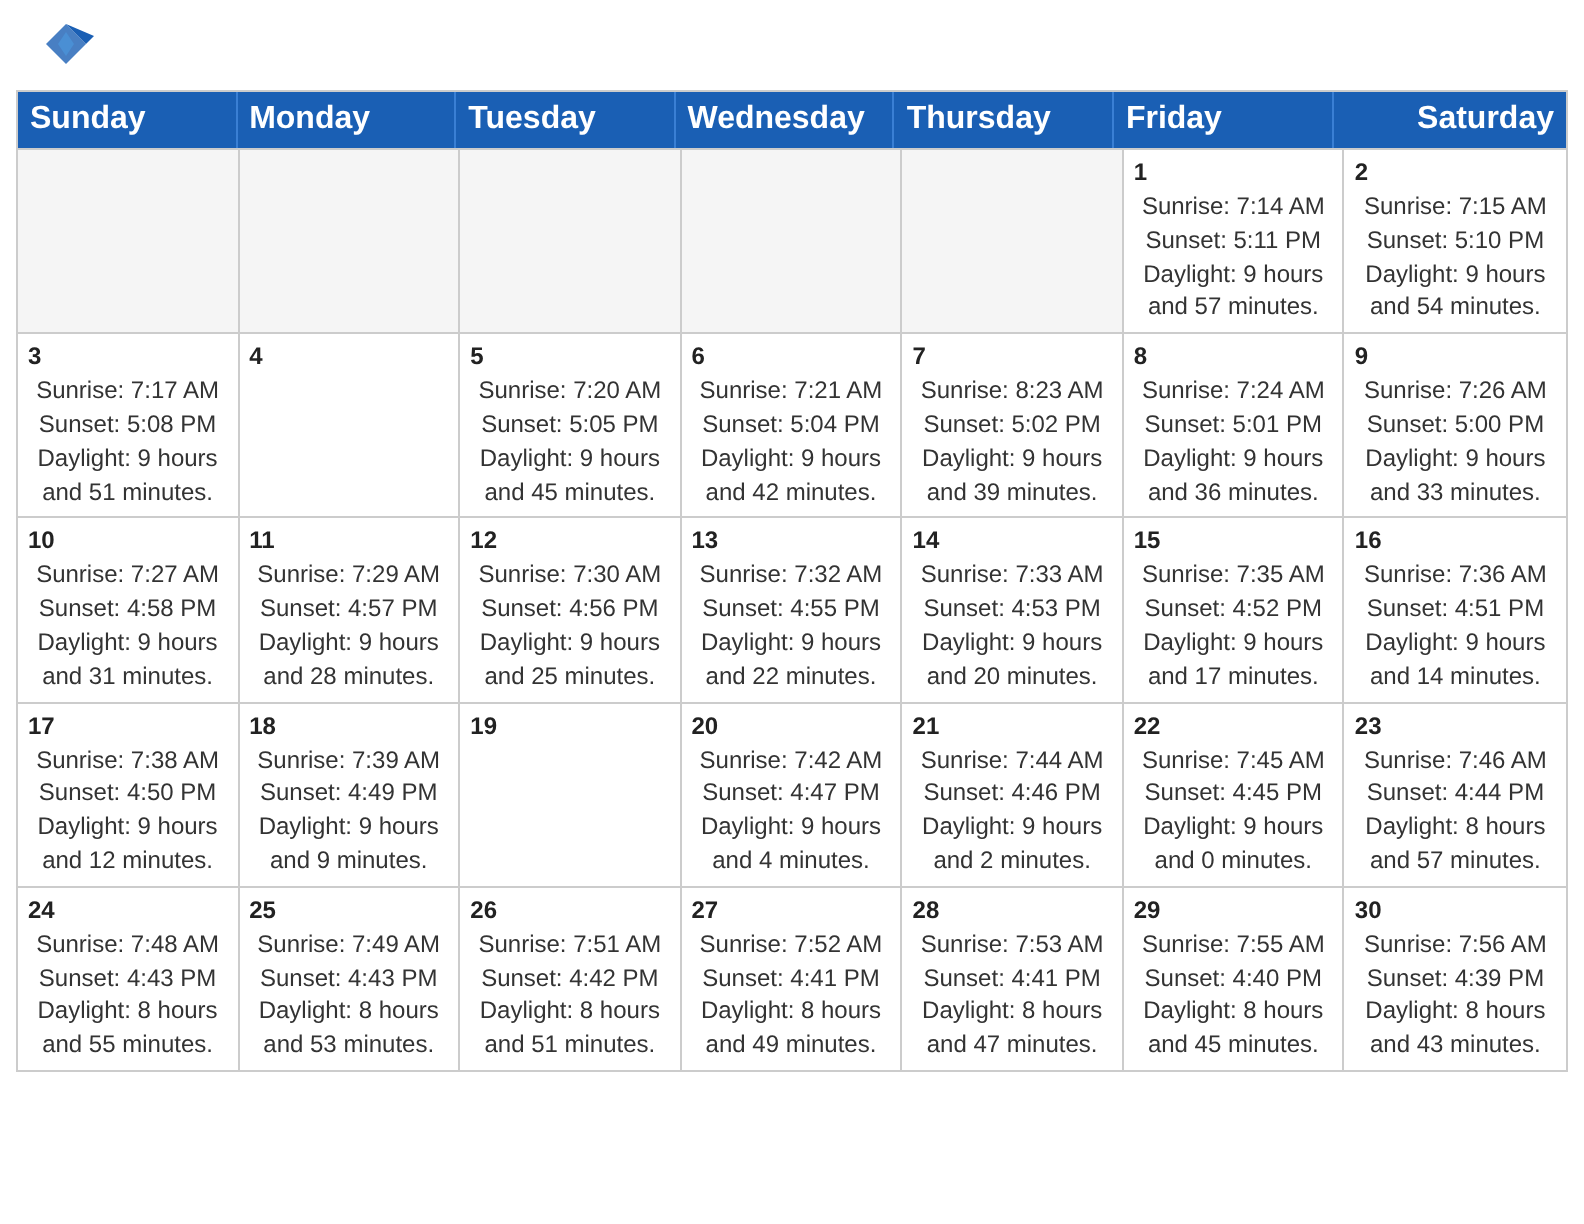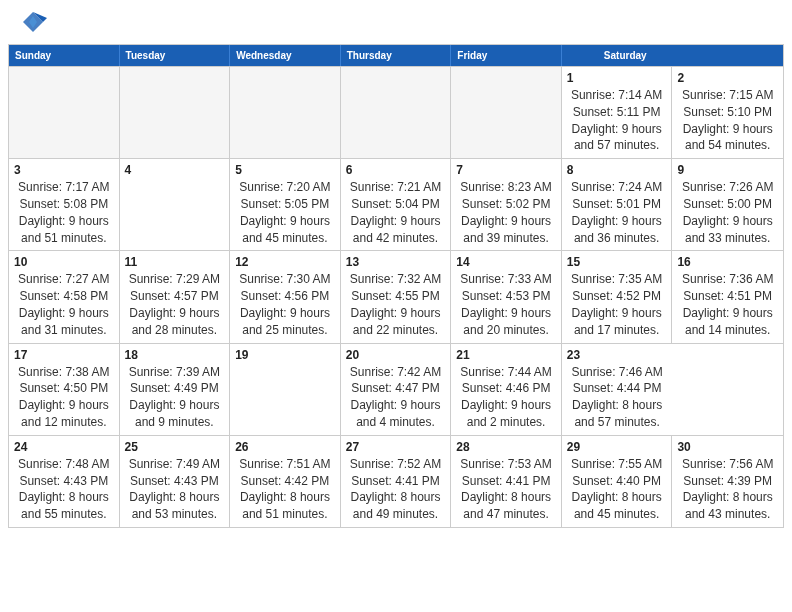--- a/index.html
+++ b/index.html
@@ -9,21 +9,21 @@
     
     .logo { display: flex; align-items: center; }
     
     .title-area { text-align: right; }
     .month-title { font-size: 32px; font-weight: normal; color: #222; }
     .location { font-size: 14px; color: #444; }
     
     .calendar { margin: 0 8px 8px 8px; border: 1px solid #ccc; }
     
     .calendar-header { display: grid; grid-template-columns: repeat(7, 1fr); background: #1a5fb4; }
-    .cal-header-cell { color: white; font-size: 10px; font-weight: bold; padding: 5px 6px; border-right: 1px solid #3a7fd4; }
+    .cal-header-cell { color: white; font-size: 16px; font-weight: bold; padding: 5px 6px; border-right: 1px solid #3a7fd4; }
     .cal-header-cell:last-child { border-right: none; margin-left: 36px; }
     
     .calendar-body { display: grid; grid-template-rows: repeat(5, 1fr); }
     .calendar-row { display: grid; grid-template-columns: repeat(7, 1fr); border-top: 1px solid #ccc; }
     
     .cal-cell { padding: 4px 5px; border-right: 1px solid #ccc; min-height: 88px; vertical-align: top; font-size: 10px; background: #fff; }
     .cal-cell:last-child { border-right: none; }
     .cal-cell.empty { background: #f5f5f5; }
     
     .day-num { font-size: 12px; font-weight: bold; color: #222; margin-bottom: 2px; }
@@ -49,20 +49,21 @@
     </div>
     <div class="title-area">
       <div class="month-title"></div>
       <div class="location"></div>
     </div>
   </div>
 
   <div class="calendar">
     <div class="calendar-header" id="cal-header">
         <div class="cal-header-cell">Sunday</div>
+        <div class="cal-header-cell">Monday</div>
         <div class="cal-header-cell">Tuesday</div>
         <div class="cal-header-cell">Wednesday</div>
         <div class="cal-header-cell">Thursday</div>
         <div class="cal-header-cell">Friday</div>
         <div class="cal-header-cell">Saturday</div>
       </div>
     <div class="calendar-body" id="cal-body">
         <div class="calendar-row">
           <div class="cal-cell empty"></div>
           <div class="cal-cell empty"></div>
@@ -189,20 +190,26 @@
 Sunset: 4:47 PM
 Daylight: 9 hours and 4 minutes.</div>
           </div>
           <div class="cal-cell">
             <div class="day-num">21</div>
             <div class="day-info" style="white-space: pre-line;">Sunrise: 7:44 AM
 Sunset: 4:46 PM
 Daylight: 9 hours and 2 minutes.</div>
           </div>
           <div class="cal-cell">
+            <div class="day-num">22</div>
+            <div class="day-info" style="white-space: pre-line;">Sunrise: 7:45 AM
+Sunset: 4:45 PM
+Daylight: 9 hours and 0 minutes.</div>
+          </div>
+          <div class="cal-cell">
             <div class="day-num">23</div>
             <div class="day-info" style="white-space: pre-line;">Sunrise: 7:46 AM
 Sunset: 4:44 PM
 Daylight: 8 hours and 57 minutes.</div>
           </div>
         </div>
         <div class="calendar-row">
           <div class="cal-cell">
             <div class="day-num">24</div>
             <div class="day-info" style="white-space: pre-line;">Sunrise: 7:48 AM

